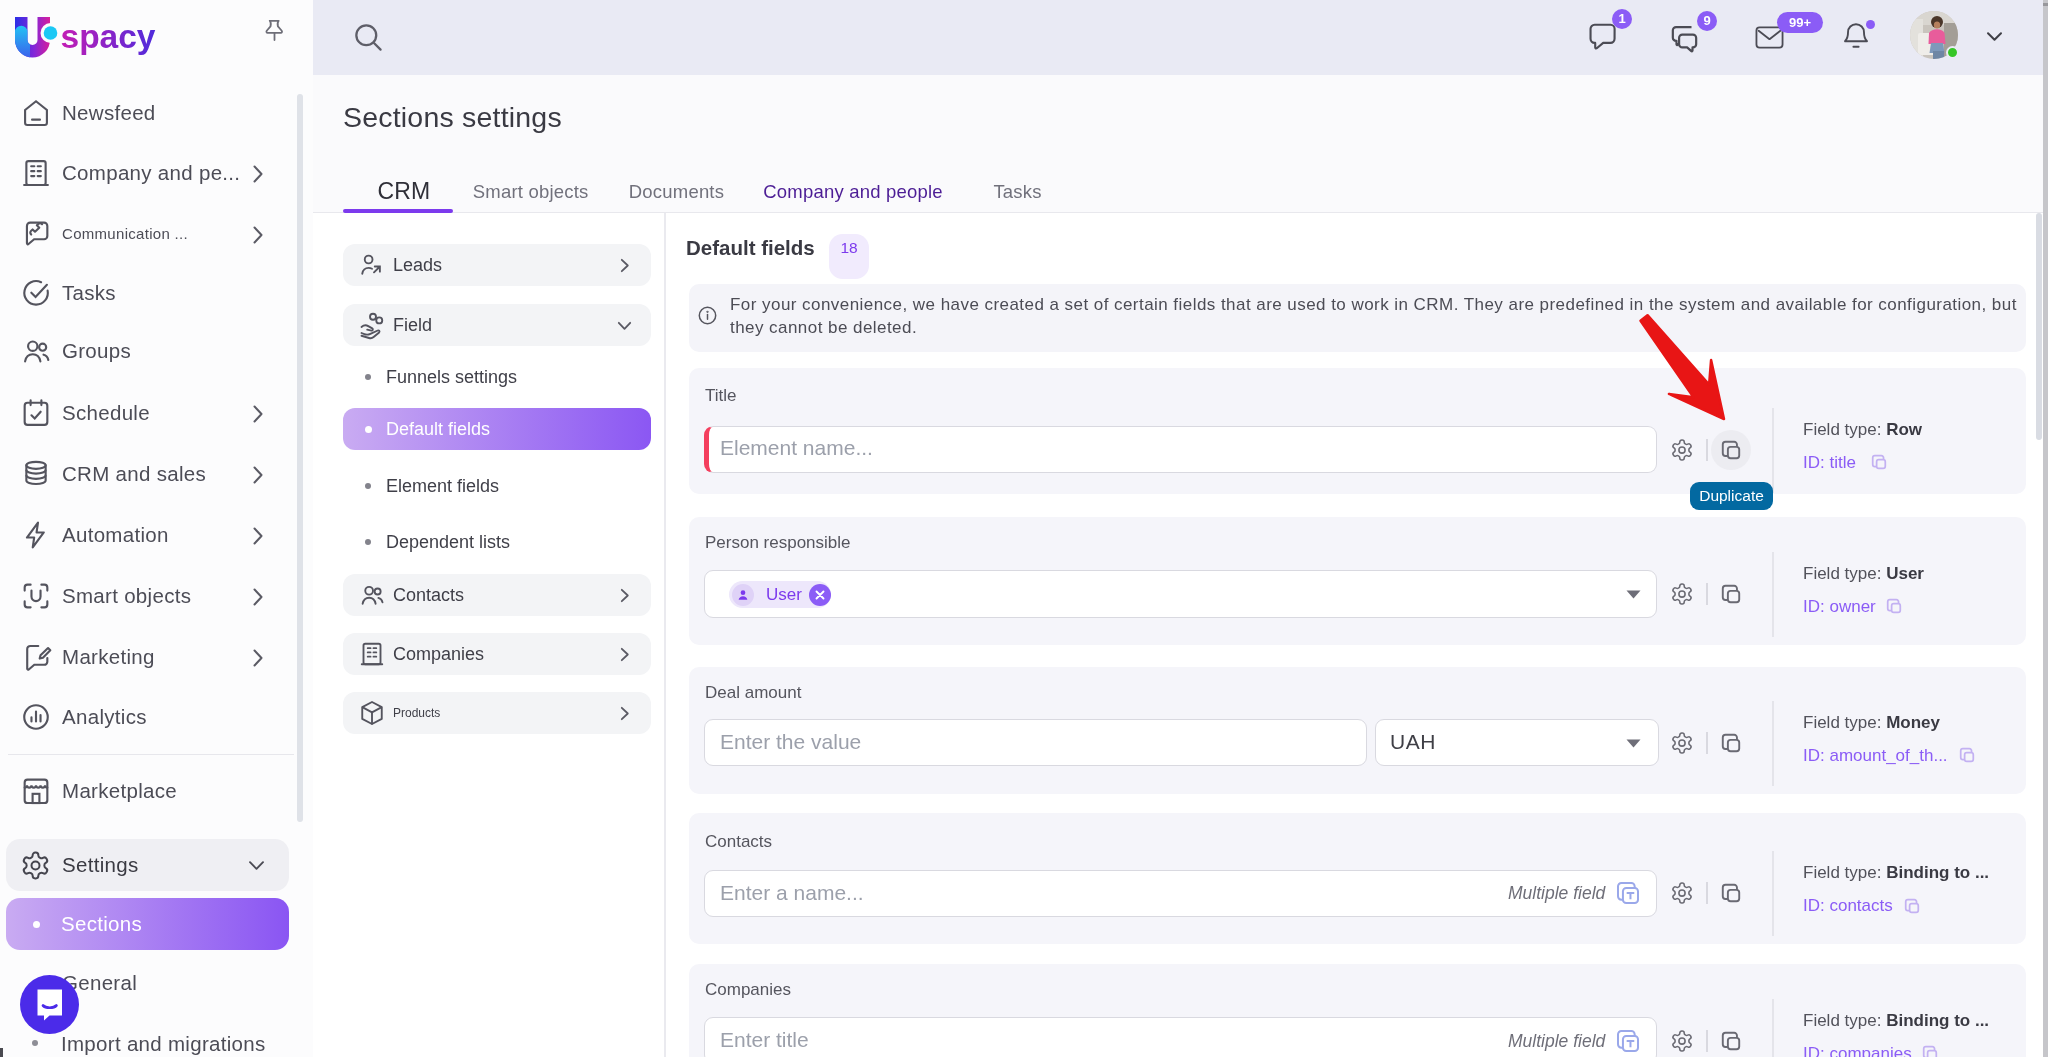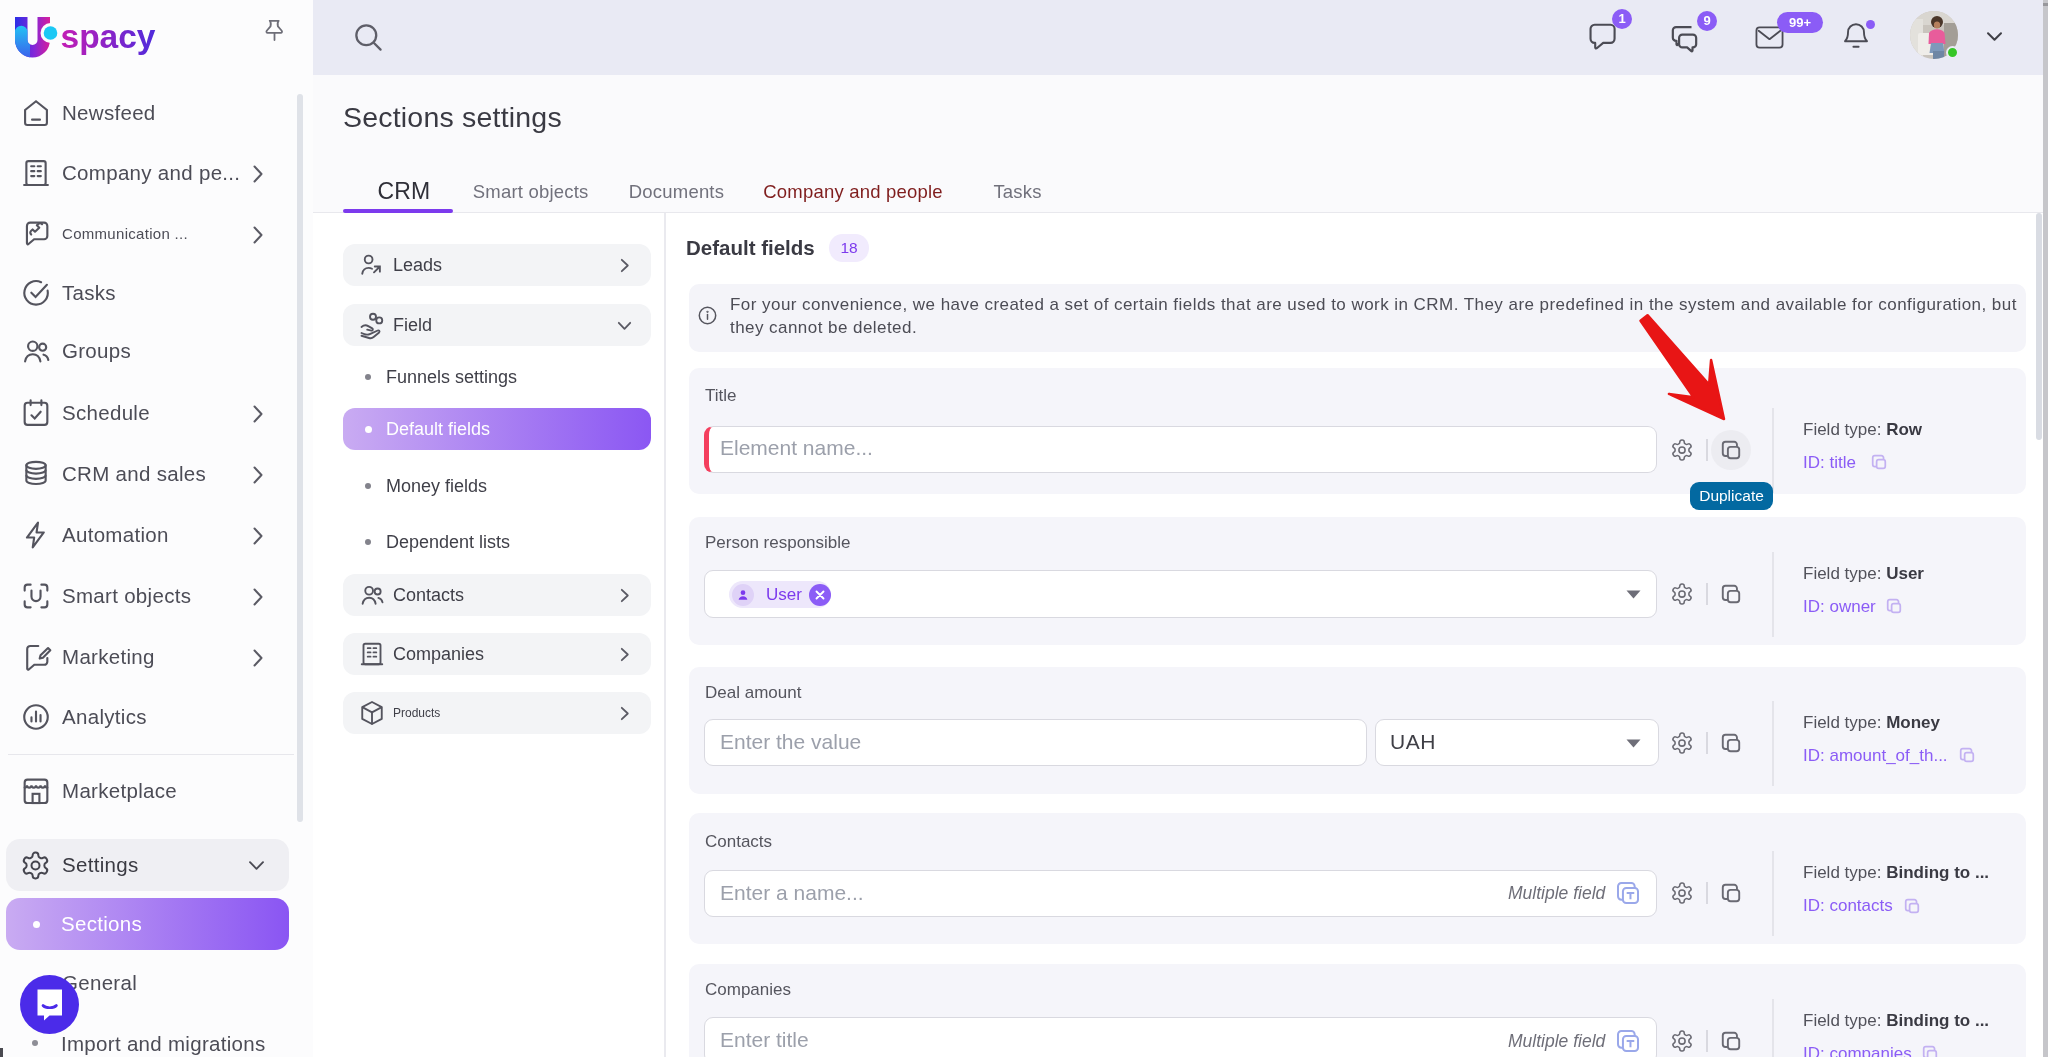--- a/index.html
+++ b/index.html
@@ -200,21 +200,21 @@
 <circle cx="29.5" cy="29.5" r="29.5" fill="#4B2BE9"></circle>
 <path d="M17.5 14.5 h24.5 v26 h-12.5 l-5.5 5 v-5 h-6.5 z" fill="#fff"></path>
 <path d="M23 30.5 c2.6 3 10.8 3 13.4 0" stroke="#4B2BE9" stroke-width="2.7" fill="none" stroke-linecap="round"></path>
 </svg>
 
 <div class="abs" style="left:313px;top:75px;width:1731px;height:138px;background:#FAFAFC;border-bottom:1.5px solid #E8E8ED"></div>
 <div class="t" style="left:343px;top:101px;font-size:28.5px;line-height:33px;font-weight:normal;color:#3A3A43;letter-spacing:0.2px">Sections settings</div>
 <div class="t" style="left:377.5px;top:181px;font-size:23px;letter-spacing:0.2px;line-height:21px;color:#2F2F38">CRM</div>
 <div class="t" style="left:472.8px;top:181px;font-size:18.5px;letter-spacing:0.2px;line-height:21px;color:#71717C">Smart objects</div>
 <div class="t" style="left:628.8px;top:181px;font-size:18.5px;letter-spacing:0.2px;line-height:21px;color:#71717C">Documents</div>
-<div class="t" style="left:763.3px;top:181px;font-size:18.5px;letter-spacing:0.2px;line-height:21px;color:#7f1d1d">Company and people</div>
+<div class="t" style="left:763.3px;top:181px;font-size:18.5px;letter-spacing:0.2px;line-height:21px;color:#4c1d95">Company and people</div>
 <div class="t" style="left:993.4px;top:181px;font-size:18.5px;letter-spacing:0.2px;line-height:21px;color:#71717C">Tasks</div>
 <div class="abs" style="left:343px;top:209px;width:110px;height:3.5px;border-radius:2px;background:#7C3AED"></div>
 <div class="abs" style="left:313px;top:213px;width:1731px;height:844px;background:#FFFFFF"></div>
 <div class="abs" style="left:664px;top:213px;width:1.5px;height:844px;background:#EAEAEF"></div>
 <div class="abs" style="left:343px;top:244px;width:308px;height:42px;border-radius:12px;background:#F3F4F6"></div>
 <svg class="abs" style="left:357px;top:250px" width="30" height="30" viewBox="0 0 24 24" fill="none" stroke="#54545E" stroke-width="1.5" stroke-linecap="round">
       <circle cx="9.3" cy="7.6" r="3.1"></circle>
       <path d="M4.2 19c.5-3 2.5-4.7 5.1-4.7 1 0 1.9.25 2.7.7"></path>
       <path d="M13.6 17.9l4.5-4.5M18.3 17.3v-4.1h-4.1"></path>
     </svg>
@@ -260,29 +260,29 @@
       <path d="M4.6 7.5 12 11.5l7.4-4" stroke-linejoin="round"></path>
       <path d="M12 11.5v9"></path>
     </svg>
 <div class="t" style="left:393px;top:702px;font-size:12px;line-height:22px;color:#3F3F48">Products</div>
 <svg class="abs" style="left:620px;top:706px" width="10" height="15" viewBox="0 0 10 15" fill="none" stroke="#5A5A64" stroke-width="1.8" stroke-linecap="round" stroke-linejoin="round">
       <path d="M1.8 1.8l6 5.7-6 5.7"></path>
     </svg>
 <div class="abs" style="left:365px;top:374px;width:6px;height:6px;border-radius:50%;background:#83838C"></div>
 <div class="t" style="left:386px;top:366px;font-size:18px;line-height:22px;color:#3F3F48">Funnels settings</div>
 <div class="abs" style="left:365px;top:483px;width:6px;height:6px;border-radius:50%;background:#83838C"></div>
-<div class="t" style="left:386px;top:475px;font-size:18px;line-height:22px;color:#3F3F48">Money fields</div>
+<div class="t" style="left:386px;top:475px;font-size:18px;line-height:22px;color:#3F3F48">Element fields</div>
 <div class="abs" style="left:365px;top:538.5px;width:6px;height:6px;border-radius:50%;background:#83838C"></div>
 <div class="t" style="left:386px;top:530.5px;font-size:18px;line-height:22px;color:#3F3F48">Dependent lists</div>
 <div class="abs" style="left:343px;top:408px;width:308px;height:42px;border-radius:12px;background:linear-gradient(90deg,#C9ABF2,#8B57F3)"></div>
 <div class="abs" style="left:365px;top:426px;width:7px;height:7px;border-radius:50%;background:#fff"></div>
 <div class="t" style="left:386px;top:418px;font-size:18px;line-height:22px;color:#fff">Default fields</div>
 
 <div class="t" style="left:686px;top:236px;font-size:20.5px;line-height:24px;font-weight:bold;color:#3A3A43">Default fields</div>
-<div class="abs" style="left:829px;top:234px;width:40px;height:28px;border-radius:13.5px;background:#F1EBFD;color:#7C3AED;font-size:15.5px;line-height:27px;text-align:center">18</div>
+<div class="abs" style="left:829px;top:234px;width:40px;height:45px;border-radius:13.5px;background:#F1EBFD;color:#7C3AED;font-size:15.5px;line-height:27px;text-align:center">18</div>
 <div class="abs" style="left:689px;top:284px;width:1337px;height:68px;border-radius:10px;background:#F4F4F9"></div>
 <svg class="abs" style="left:698px;top:306px" width="19" height="19" viewBox="0 0 19 19" fill="none" stroke="#55555E" stroke-width="1.5">
       <circle cx="9.5" cy="9.5" r="8.2"></circle>
       <path d="M9.5 8.6v4.6" stroke-linecap="round"></path>
       <circle cx="9.5" cy="5.8" r="0.4" fill="#55555E"></circle>
     </svg>
 <div class="t" style="left:730px;top:293px;font-size:17px;letter-spacing:0.45px;line-height:23.2px;color:#4C4C55;white-space:normal;width:1320px">For your convenience, we have created a set of certain fields that are used to work in CRM. They are predefined in the system and available for configuration, but<br>they cannot be deleted.</div>
 <div class="abs" style="left:689px;top:368px;width:1337px;height:126px;border-radius:10px;background:#F5F5FA"></div>
 <div class="t" style="left:705px;top:386px;font-size:17px;line-height:20px;color:#55555E">Title</div>
 <div class="abs" style="left:704px;top:426px;width:953px;height:47px;border-radius:9px;background:#fff;border:1.4px solid #D9D9E0;border-left:5px solid #F43F5E"></div>

